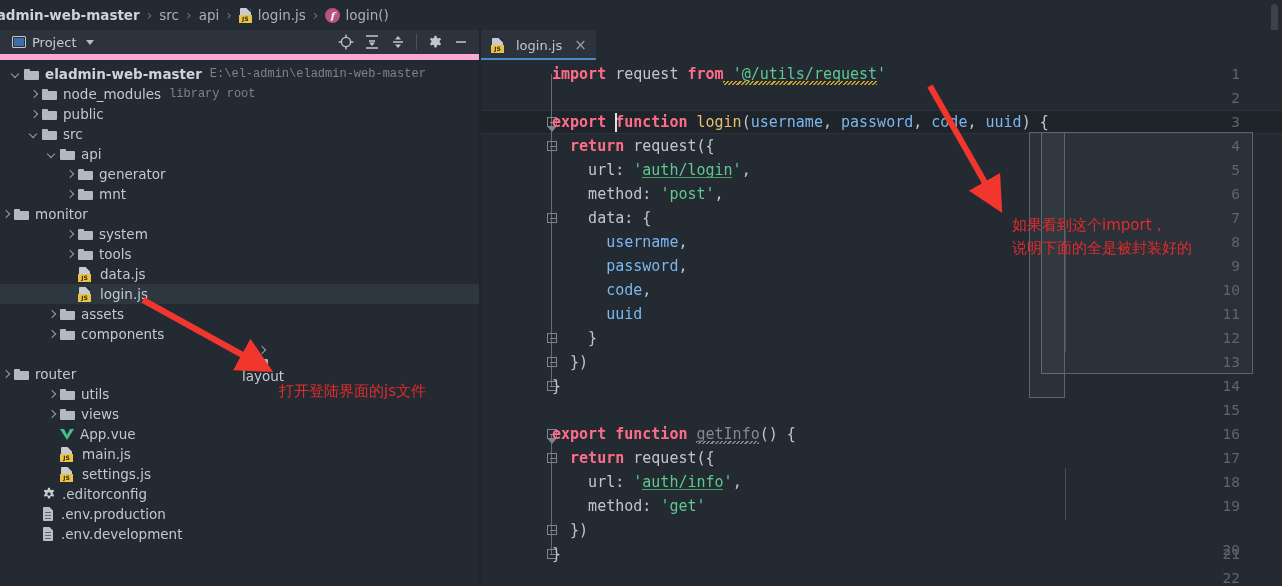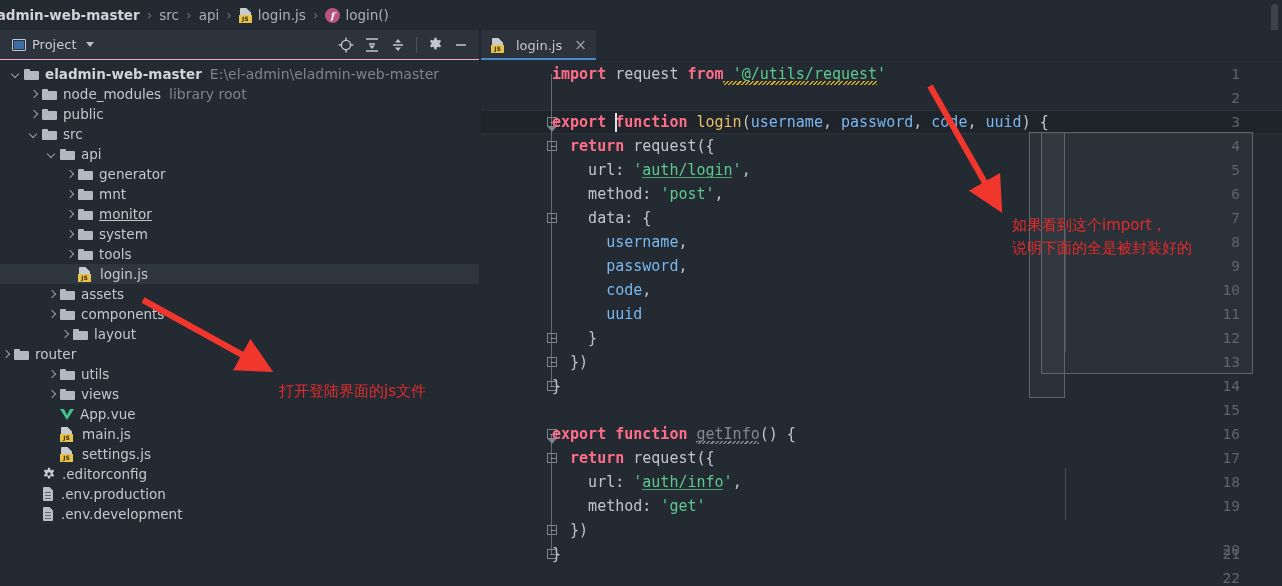--- a/index.html
+++ b/index.html
@@ -42,21 +42,21 @@
     display: inline-flex; align-items: center; justify-content: center;
     width: 15px; height: 15px; border-radius: 50%;
     background: #b8527f; color: #fff; font-size: 10px; font-style: italic;
     font-weight: bold; margin-right: 5px; font-family: "DejaVu Serif", serif;
   }
 
   
   .project-bar {
     position: absolute; left: 0; top: 30px; width: 480px; height: 30px;
     background: #2c333c; display: flex; align-items: center;
-    border-bottom: 1px solid #f9a8d4;
+    border-bottom: 6px solid #f9a8d4;
   }
   .proj-label-wrap { display: flex; align-items: center; padding-left: 12px; gap: 6px; }
   .proj-icon {
     width: 14px; height: 12px; border: 1.5px solid #c2c7cd; border-radius: 1px;
     position: relative; background: #2c333c;
   }
   .proj-icon::after {
     content: ""; position: absolute; left: 1px; top: 1px; right: 1px; bottom: 1px;
     background: #3d6ea8;
   }
@@ -128,21 +128,21 @@
   }
   .txt-ico .fd {
     position: absolute; left: 7px; top: 0; width: 4px; height: 4px;
     background: #242a32; clip-path: polygon(100% 0, 0 0, 100% 100%);
   }
   .txt-ico .ln {
     position: absolute; left: 3px; width: 6px; height: 1px; background: #5c646d;
   }
   .row-label { color: #c3c8ce; }
   .row-label.bold { font-weight: bold; color: #cfd4da; }
-  .row-sub { color: #7d848c; margin-left: 8px; font-size: 14px; }
+  .row-sub { color: #7d848c; margin-left: 8px; font-size: 12px; font-family: Liberation Mono, monospace; }
 
   .tree-scroll {
     position: absolute; right: 4px; top: 4px; width: 7px; height: 510px;
     background: #3b434d; border-radius: 4px;
   }
   .panel-divider {
     position: absolute; left: 479px; top: 30px; width: 2px; height: 556px; background: #20262d;
   }
 
   
@@ -341,55 +341,64 @@
       <div class="row" style="padding-left: 64px;">
         <span class="arrow right"></span>
         <span class="folder-ico"></span>
         <span class="row-label">generator</span>
       </div>
       <div class="row" style="padding-left: 64px;">
         <span class="arrow right"></span>
         <span class="folder-ico"></span>
         <span class="row-label">mnt</span>
       </div>
-      <div class="row" style="padding-left: 64px; text-decoration: underline;">
+      <div class="row" style="">
         <span class="arrow right"></span>
         <span class="folder-ico"></span>
         <span class="row-label">monitor</span>
       </div>
       <div class="row" style="padding-left: 64px;">
         <span class="arrow right"></span>
         <span class="folder-ico"></span>
         <span class="row-label">system</span>
       </div>
       <div class="row" style="padding-left: 64px;">
         <span class="arrow right"></span>
         <span class="folder-ico"></span>
         <span class="row-label">tools</span>
       </div>
-      <div class="row selected" style="padding-left: 64px;">
+      <div class="row" style="padding-left: 64px;">
         <span class="arrow"></span>
         <span class="js-badge" style="margin-right:6px;width:16px;height:15px">
                <span class="paper"></span>
           <span class="fold"></span>
           <span class="jstag">JS</span>
         </span>
+        <span class="row-label">data.js</span>
+      </div>
+      <div class="row selected" style="padding-left: 64px;">
+        <span class="arrow"></span>
+        <span class="js-badge" style="margin-right:6px;width:16px;height:15px">
+               <span class="paper"></span>
+          <span class="fold"></span>
+          <span class="jstag">JS</span>
+        </span>
         <span class="row-label">login.js</span>
       </div>
       <div class="row" style="padding-left: 46px;">
         <span class="arrow right"></span>
         <span class="folder-ico"></span>
         <span class="row-label">assets</span>
       </div>
       <div class="row" style="padding-left: 46px;">
         <span class="arrow right"></span>
         <span class="folder-ico"></span>
         <span class="row-label">components</span>
       </div>
-      <div class="row" style="padding-left: 59px;">
+      <div class="row" style="padding-left: 46px; flex-direction: column;">
         <span class="arrow right"></span>
         <span class="folder-ico"></span>
         <span class="row-label">layout</span>
       </div>
       <div class="row" style="">
         <span class="arrow right"></span>
         <span class="folder-ico"></span>
         <span class="row-label">router</span>
       </div>
       <div class="row" style="padding-left: 46px;">

